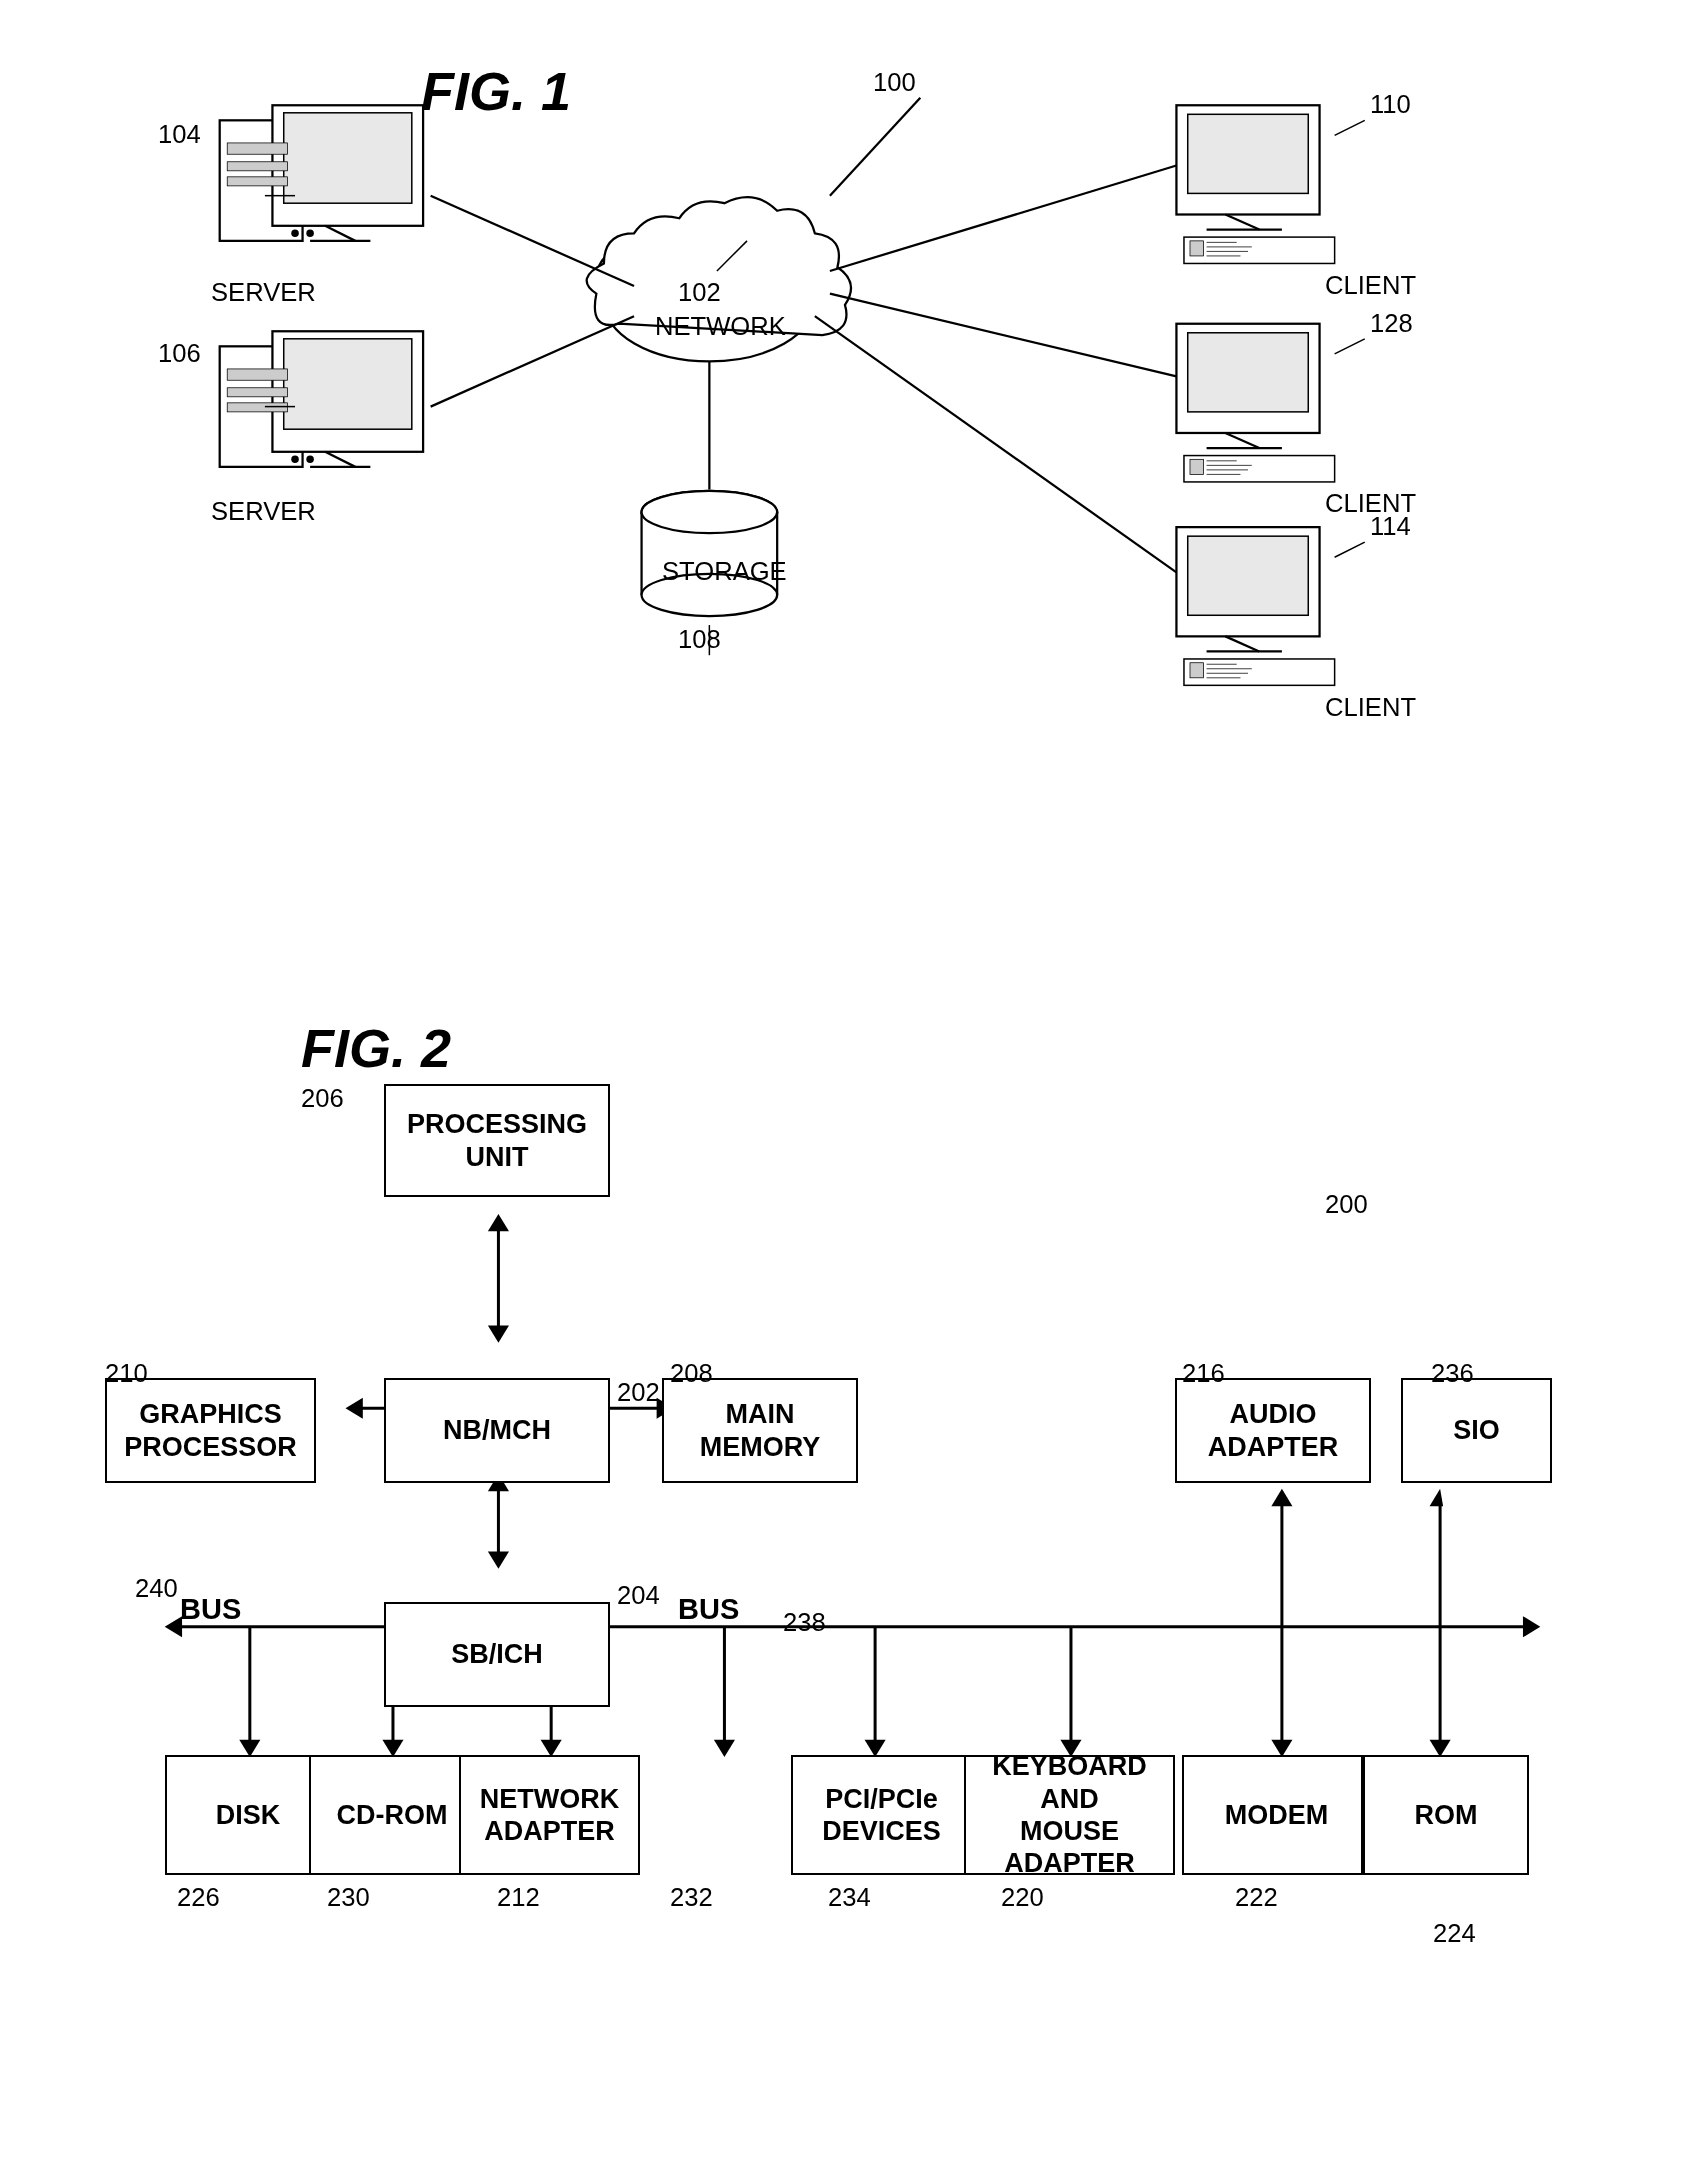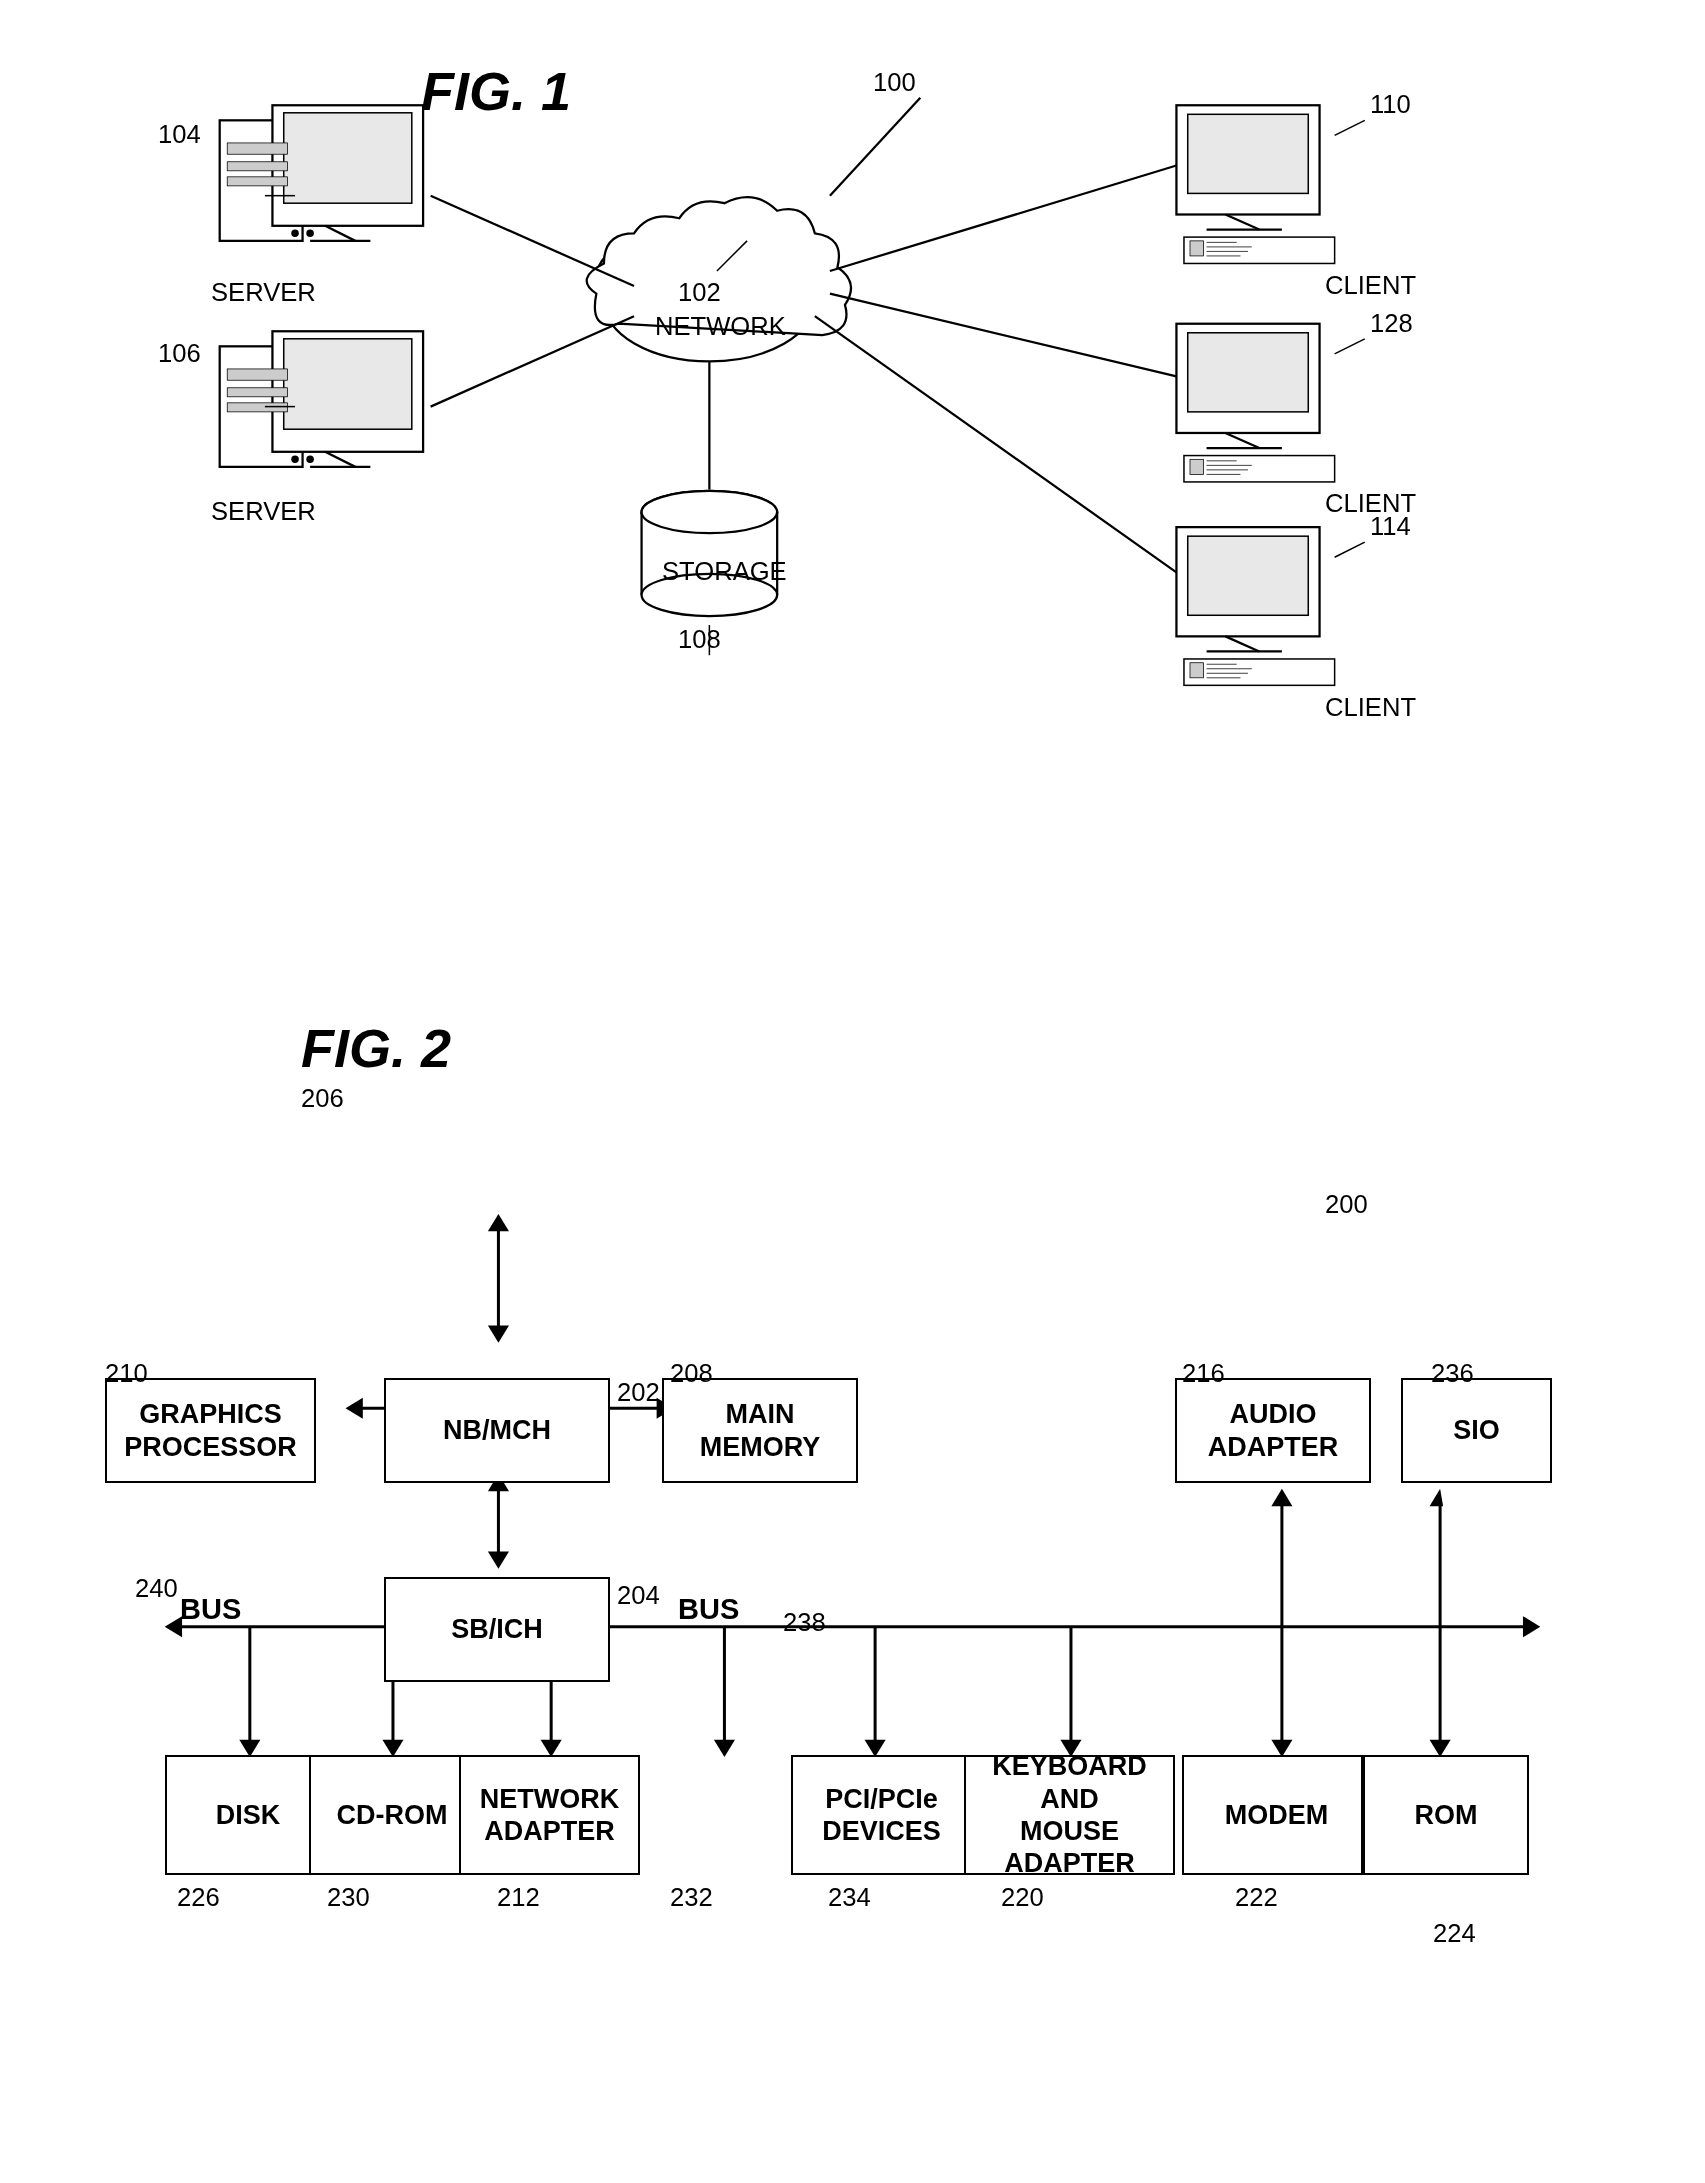--- a/index.html
+++ b/index.html
@@ -297,28 +297,32 @@
       <line x1="1620" y1="650" x2="1620" y2="820" stroke="#000" stroke-width="4"></line>
       <polygon points="1620,637 1606,660 1634,660" fill="#000"></polygon>
 
       <line x1="1830" y1="650" x2="1830" y2="820" stroke="#000" stroke-width="4"></line>
       <polygon points="1830,637 1816,660 1834,660" fill="#000"></polygon>
 
       <line x1="150" y1="820" x2="150" y2="820" stroke="#000" stroke-width="4"></line>
 
     </svg>
 
+    <div class="box" style="top:75px; left:324px; width:226px; height:113px;">
+      <span style="white-space:pre-line;">PROCESSING
+UNIT</span>
+    </div>
     <div class="refnum" style="top:75px; left:241px;">206</div>
 
     <div class="box" style="top:369px; left:324px; width:226px; height:105px;">
       <span>NB/MCH</span>
     </div>
     <div class="refnum" style="top:369px; left:557px;">202</div>
 
-    <div class="box" style="top:568px; left:324px; width:226px; height:105px;">
+    <div class="box" style="top:593px; left:324px; width:226px; height:105px;">
       <span>SB/ICH</span>
     </div>
     <div class="refnum" style="top:572px; left:557px;">204</div>
 
     <div class="box" style="top:369px; left:602px; width:196px; height:105px;">
       <span style="white-space:pre-line;">MAIN
 MEMORY</span>
     </div>
     <div class="refnum" style="top:350px; left:610px;">208</div>
 

